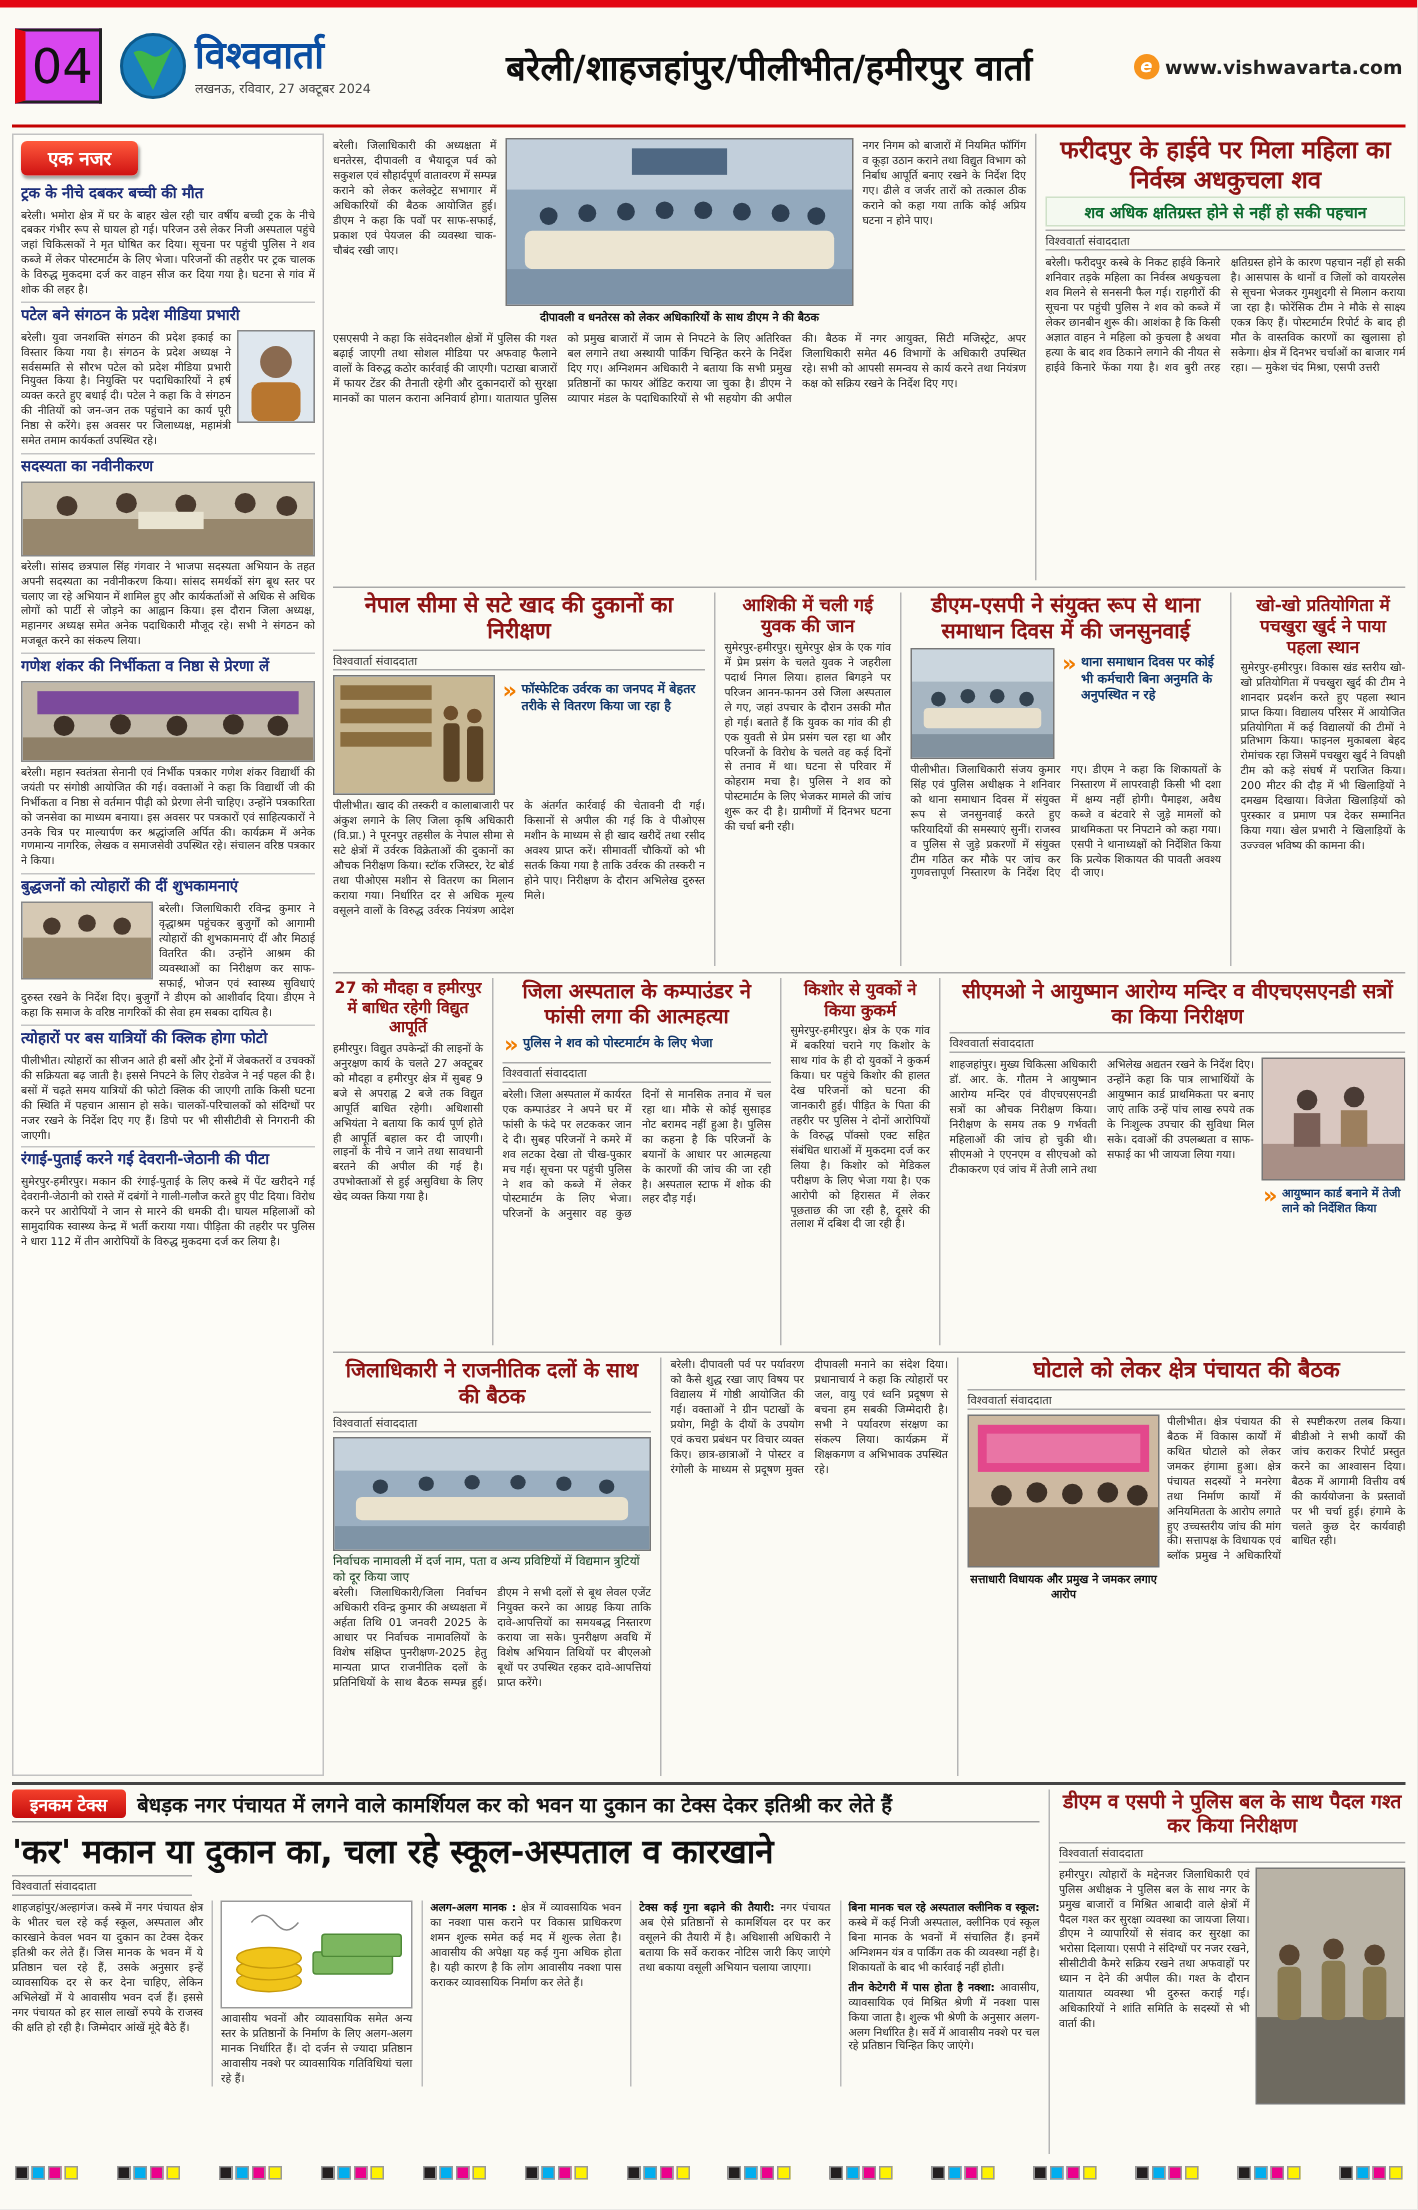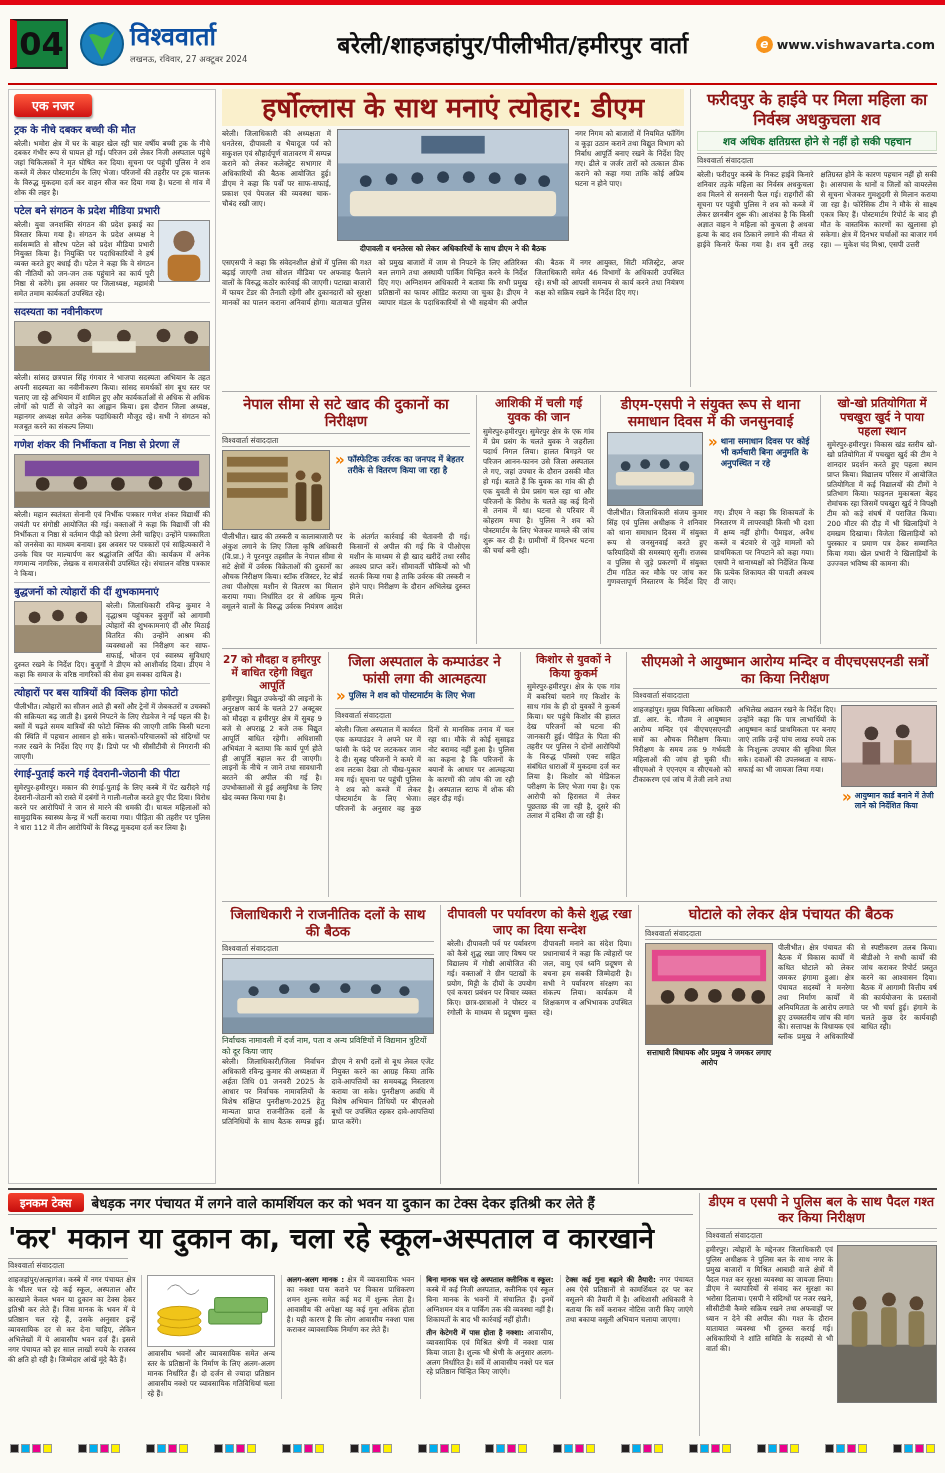--- a/index.html
+++ b/index.html
@@ -2,21 +2,21 @@
 <html><head>
 <meta charset="utf-8">
 <style>
 *{margin:0;padding:0;box-sizing:border-box}
 html,body{background:#dcdcdc}
 body{font-family:"DejaVu Sans","Liberation Sans",sans-serif}
 .page{width:945px;height:1473px;margin:0 auto;background:#fbfaf4;overflow:hidden;position:relative;padding:0 8px;display:flex;flex-direction:column}
 .topbar{height:5px;background:#e30613;margin:0 -8px}
 
 .header{display:flex;align-items:center;gap:12px;padding:6px 2px;border-bottom:2px solid #c40000;height:80px}
-.pagenum{width:58px;height:50px;border:2px solid #222;border-left:7px solid #e30613;font-size:32px;font-weight:700;display:flex;align-items:center;justify-content:center;color:#111;background:#15803d}
+.pagenum{width:58px;height:50px;border:2px solid #222;border-left:7px solid #e30613;font-size:32px;font-weight:400;display:flex;align-items:center;justify-content:center;color:#111;background:#d946ef}
 .brand{display:flex;align-items:center;gap:6px;min-width:190px}
 .logo{width:44px;height:44px;flex:none}
 .brand-title{font-size:25px;font-weight:800;color:#0b4ea2;line-height:1}
 .brand-date{font-size:8.5px;color:#444;margin-top:4px}
 .region{flex:1;text-align:center;font-size:23px;font-weight:800;color:#0e0e0e;letter-spacing:.2px}
 .website{display:flex;align-items:center;gap:4px;font-size:12.5px;font-weight:700;color:#222;min-width:170px;justify-content:flex-end;cursor:pointer}
 .e-icon{width:17px;height:17px;border-radius:50%;background:#f7941d;color:#fff;font-style:italic;font-weight:800;font-size:12px;display:flex;align-items:center;justify-content:center}
 
 .body{font-size:7.2px;line-height:1.38;text-align:justify;color:#1c1c1c}
 .cols2{column-count:2;column-gap:7px}
@@ -61,21 +61,21 @@
 .w100{width:100px;flex:none}.w186{width:186px;flex:none}
 .w212{width:212px;flex:none}.w192{width:192px;flex:none}
 .flexfill{flex:1}
 .ph-row{display:flex;gap:4px;margin:2px 0}
 
 .bottom-section{border-top:2px solid #444;margin-top:4px;padding-top:3px;height:248px;display:flex;gap:6px;overflow:hidden}
 .kar-zone{flex:1;min-width:0}
 .strip{display:flex;align-items:flex-end;gap:8px;border-bottom:1px solid #999;padding-bottom:2px}
 .strip-label{background:linear-gradient(180deg,#f4402b,#c50d0d);color:#fff;font-weight:800;font-size:11.5px;padding:2px 12px;border-radius:3px;flex:none}
 .strip-head{font-size:13.5px;font-weight:800;color:#141414}
-.kar-head{font-size:28px;font-weight:800;color:#0f0f0f;margin:3px 0 1px}
+.kar-head{font-size:22px;font-weight:800;color:#0f0f0f;margin:3px 0 1px}
 .kar-cols{display:flex;gap:6px;margin-top:2px}
 .kar-col{flex:1;min-width:0;border-left:1px solid #bbb;padding-left:5px}
 .kar-col:first-child{border-left:none;padding-left:0}
 .kar-sub{font-weight:800;color:#111}
 .money{width:100%;height:72px;border:1px solid #999;background:#fff;margin-bottom:2px}
 .gasht{width:238px;flex:none;border-left:1px solid #b5b5b5;padding-left:6px}
 .gasht-row{display:flex;gap:4px}
 .gasht-ph{width:100px;height:158px;flex:none}
 
 .marks{display:flex;justify-content:space-between;align-items:center;padding:5px 2px 0;height:20px}
@@ -195,21 +195,20 @@
       <div class="brief">
         <h4>रंगाई-पुताई करने गई देवरानी-जेठानी की पीटा</h4>
         <div class="body">सुमेरपुर-हमीरपुर। मकान की रंगाई-पुताई के लिए कस्बे में पेंट खरीदने गई देवरानी-जेठानी को रास्ते में दबंगों ने गाली-गलौज करते हुए पीट दिया। विरोध करने पर आरोपियों ने जान से मारने की धमकी दी। घायल महिलाओं को सामुदायिक स्वास्थ्य केन्द्र में भर्ती कराया गया। पीड़िता की तहरीर पर पुलिस ने धारा 112 में तीन आरोपियों के विरुद्ध मुकदमा दर्ज कर लिया है।</div>
       </div>
     </aside>
 
     <div class="main-zone">
 
       <div class="zone-top">
         <article class="lead zone-center">
-          <h1>हर्षोल्लास के साथ मनाएं त्योहार: डीएम</h1>
           <div class="lead-mid">
             <div class="lead-colL body">बरेली। जिलाधिकारी की अध्यक्षता में धनतेरस, दीपावली व भैयादूज पर्व को सकुशल एवं सौहार्दपूर्ण वातावरण में सम्पन्न कराने को लेकर कलेक्ट्रेट सभागार में अधिकारियों की बैठक आयोजित हुई। डीएम ने कहा कि पर्वों पर साफ-सफाई, प्रकाश एवं पेयजल की व्यवस्था चाक-चौबंद रखी जाए।</div>
             <figure class="lead-fig">
               <div class="ph lead-ph">
                 <svg viewBox="0 0 232 112" preserveAspectRatio="none">
                     <rect width="232" height="112" fill="#93a9bd"></rect>
                     <rect width="232" height="34" fill="#c2cfdb"></rect>
                     <rect x="84" y="6" width="64" height="18" fill="#4f6883"></rect>
                     <rect x="12" y="62" width="208" height="26" rx="5" fill="#ece5d2"></rect>
                     <g fill="#2e3f52">
@@ -367,21 +366,20 @@
                   <circle cx="178" cy="33" r="5"></circle>
                 </g>
                 <rect y="60" width="206" height="16" fill="#7f94a6"></rect>
               </svg>
           </div>
           <div class="note">निर्वाचक नामावली में दर्ज नाम, पता व अन्य प्रविष्टियों में विद्यमान त्रुटियों को दूर किया जाए</div>
           <div class="body cols2">बरेली। जिलाधिकारी/जिला निर्वाचन अधिकारी रविन्द्र कुमार की अध्यक्षता में अर्हता तिथि 01 जनवरी 2025 के आधार पर निर्वाचक नामावलियों के विशेष संक्षिप्त पुनरीक्षण-2025 हेतु मान्यता प्राप्त राजनीतिक दलों के प्रतिनिधियों के साथ बैठक सम्पन्न हुई। डीएम ने सभी दलों से बूथ लेवल एजेंट नियुक्त करने का आग्रह किया ताकि दावे-आपत्तियों का समयबद्ध निस्तारण कराया जा सके। पुनरीक्षण अवधि में विशेष अभियान तिथियों पर बीएलओ बूथों पर उपस्थित रहकर दावे-आपत्तियां प्राप्त करेंगे।</div>
         </article>
 
         <article class="bcol w192">
-          <h2 class="art" style="font-size:12.5px">दीपावली पर पर्यावरण को कैसे शुद्ध रखा जाए का दिया सन्देश</h2>
           <div class="body cols2">बरेली। दीपावली पर्व पर पर्यावरण को कैसे शुद्ध रखा जाए विषय पर विद्यालय में गोष्ठी आयोजित की गई। वक्ताओं ने ग्रीन पटाखों के प्रयोग, मिट्टी के दीयों के उपयोग एवं कचरा प्रबंधन पर विचार व्यक्त किए। छात्र-छात्राओं ने पोस्टर व रंगोली के माध्यम से प्रदूषण मुक्त दीपावली मनाने का संदेश दिया। प्रधानाचार्य ने कहा कि त्योहारों पर जल, वायु एवं ध्वनि प्रदूषण से बचना हम सबकी जिम्मेदारी है। सभी ने पर्यावरण संरक्षण का संकल्प लिया। कार्यक्रम में शिक्षकगण व अभिभावक उपस्थित रहे।</div>
         </article>
 
         <article class="bcol flexfill">
           <h2 class="art" style="font-size:14.5px">घोटाले को लेकर क्षेत्र पंचायत की बैठक</h2>
           <div class="byline">विश्ववार्ता संवाददाता</div>
           <div style="display:flex;gap:5px">
             <figure style="width:128px;flex:none">
               <div class="ph" style="width:128px;height:102px">
                 <svg viewBox="0 0 128 102" preserveAspectRatio="none">
@@ -433,26 +431,26 @@
                 <path d="M20 14 q8 -10 16 0 q8 10 16 0" stroke="#888" fill="none"></path>
               </svg>
           </div>
           <div class="body">आवासीय भवनों और व्यावसायिक समेत अन्य स्तर के प्रतिष्ठानों के निर्माण के लिए अलग-अलग मानक निर्धारित हैं। दो दर्जन से ज्यादा प्रतिष्ठान आवासीय नक्शे पर व्यावसायिक गतिविधियां चला रहे हैं।</div>
         </div>
         <div class="kar-col body">
           <span class="kar-sub">अलग-अलग मानक :</span>
           <span>क्षेत्र में व्यावसायिक भवन का नक्शा पास कराने पर विकास प्राधिकरण शमन शुल्क समेत कई मद में शुल्क लेता है। आवासीय की अपेक्षा यह कई गुना अधिक होता है। यही कारण है कि लोग आवासीय नक्शा पास कराकर व्यावसायिक निर्माण कर लेते हैं।</span>
         </div>
         <div class="kar-col body">
+          <span class="kar-sub">टेक्स कई गुना बढ़ाने की तैयारी:</span>
+          <span>नगर पंचायत अब ऐसे प्रतिष्ठानों से कामर्शियल दर पर कर वसूलने की तैयारी में है। अधिशासी अधिकारी ने बताया कि सर्वे कराकर नोटिस जारी किए जाएंगे तथा बकाया वसूली अभियान चलाया जाएगा।</span>
+        </div>
+        <div class="kar-col body">
           <div><span class="kar-sub">बिना मानक चल रहे अस्पताल क्लीनिक व स्कूल:</span> <span>कस्बे में कई निजी अस्पताल, क्लीनिक एवं स्कूल बिना मानक के भवनों में संचालित हैं। इनमें अग्निशमन यंत्र व पार्किंग तक की व्यवस्था नहीं है। शिकायतों के बाद भी कार्रवाई नहीं होती।</span></div>
           <div style="margin-top:3px"><span class="kar-sub">तीन केटेगरी में पास होता है नक्शा:</span> <span>आवासीय, व्यावसायिक एवं मिश्रित श्रेणी में नक्शा पास किया जाता है। शुल्क भी श्रेणी के अनुसार अलग-अलग निर्धारित है। सर्वे में आवासीय नक्शे पर चल रहे प्रतिष्ठान चिन्हित किए जाएंगे।</span></div>
-        </div>
-        <div class="kar-col body">
-          <span class="kar-sub">टेक्स कई गुना बढ़ाने की तैयारी:</span>
-          <span>नगर पंचायत अब ऐसे प्रतिष्ठानों से कामर्शियल दर पर कर वसूलने की तैयारी में है। अधिशासी अधिकारी ने बताया कि सर्वे कराकर नोटिस जारी किए जाएंगे तथा बकाया वसूली अभियान चलाया जाएगा।</span>
         </div>
       </div>
     </div>
 
     <article class="gasht">
       <h2 class="art" style="font-size:13px">डीएम व एसपी ने पुलिस बल के साथ पैदल गश्त कर किया निरीक्षण</h2>
       <div class="byline">विश्ववार्ता संवाददाता</div>
       <div class="gasht-row">
         <div class="body" style="flex:1">हमीरपुर। त्योहारों के मद्देनजर जिलाधिकारी एवं पुलिस अधीक्षक ने पुलिस बल के साथ नगर के प्रमुख बाजारों व मिश्रित आबादी वाले क्षेत्रों में पैदल गश्त कर सुरक्षा व्यवस्था का जायजा लिया। डीएम ने व्यापारियों से संवाद कर सुरक्षा का भरोसा दिलाया। एसपी ने संदिग्धों पर नजर रखने, सीसीटीवी कैमरे सक्रिय रखने तथा अफवाहों पर ध्यान न देने की अपील की। गश्त के दौरान यातायात व्यवस्था भी दुरुस्त कराई गई। अधिकारियों ने शांति समिति के सदस्यों से भी वार्ता की।</div>
         <div class="ph gasht-ph">

